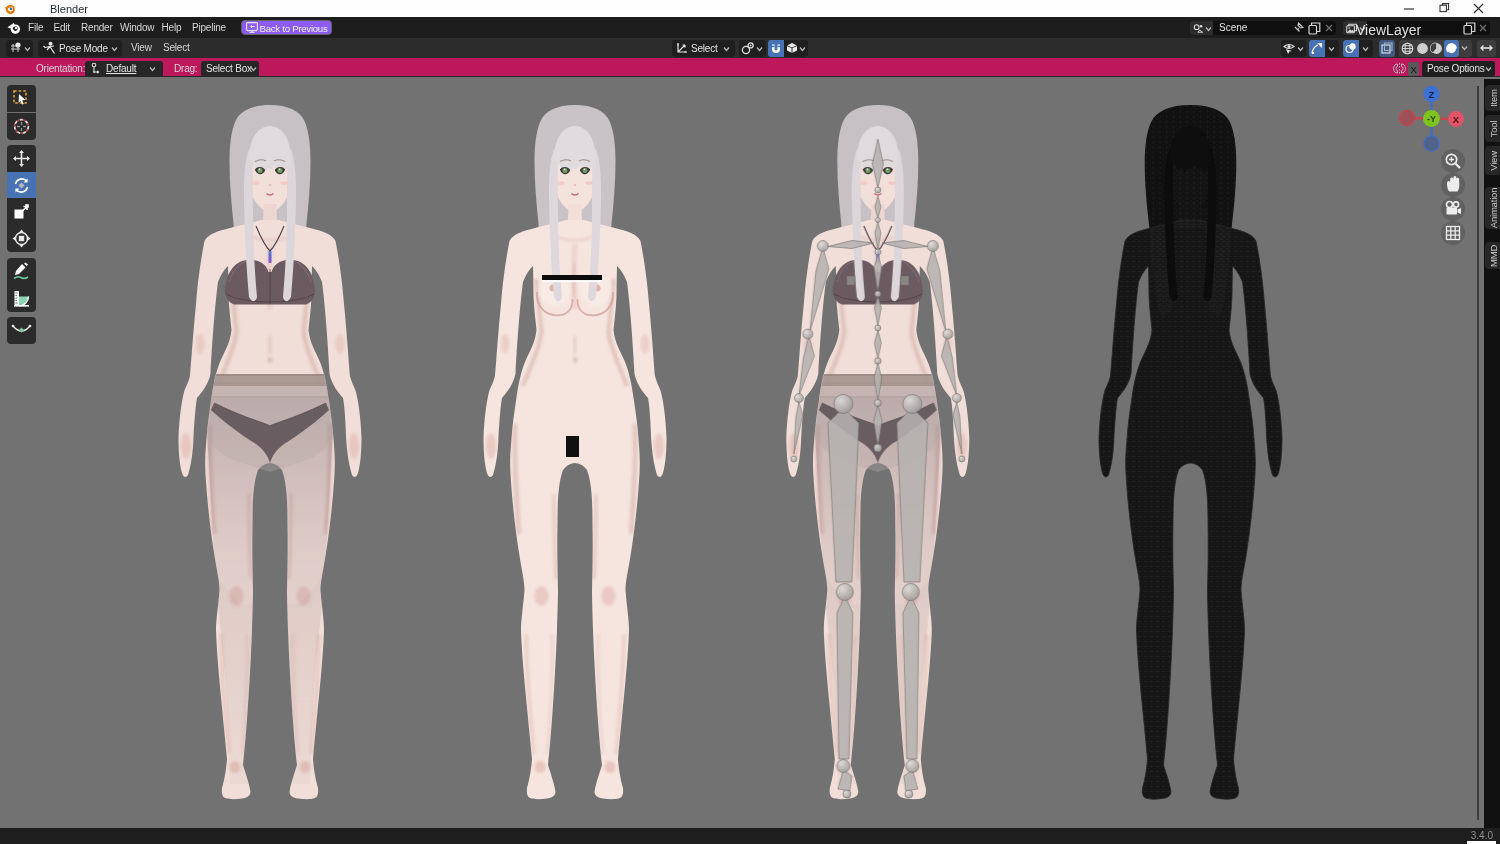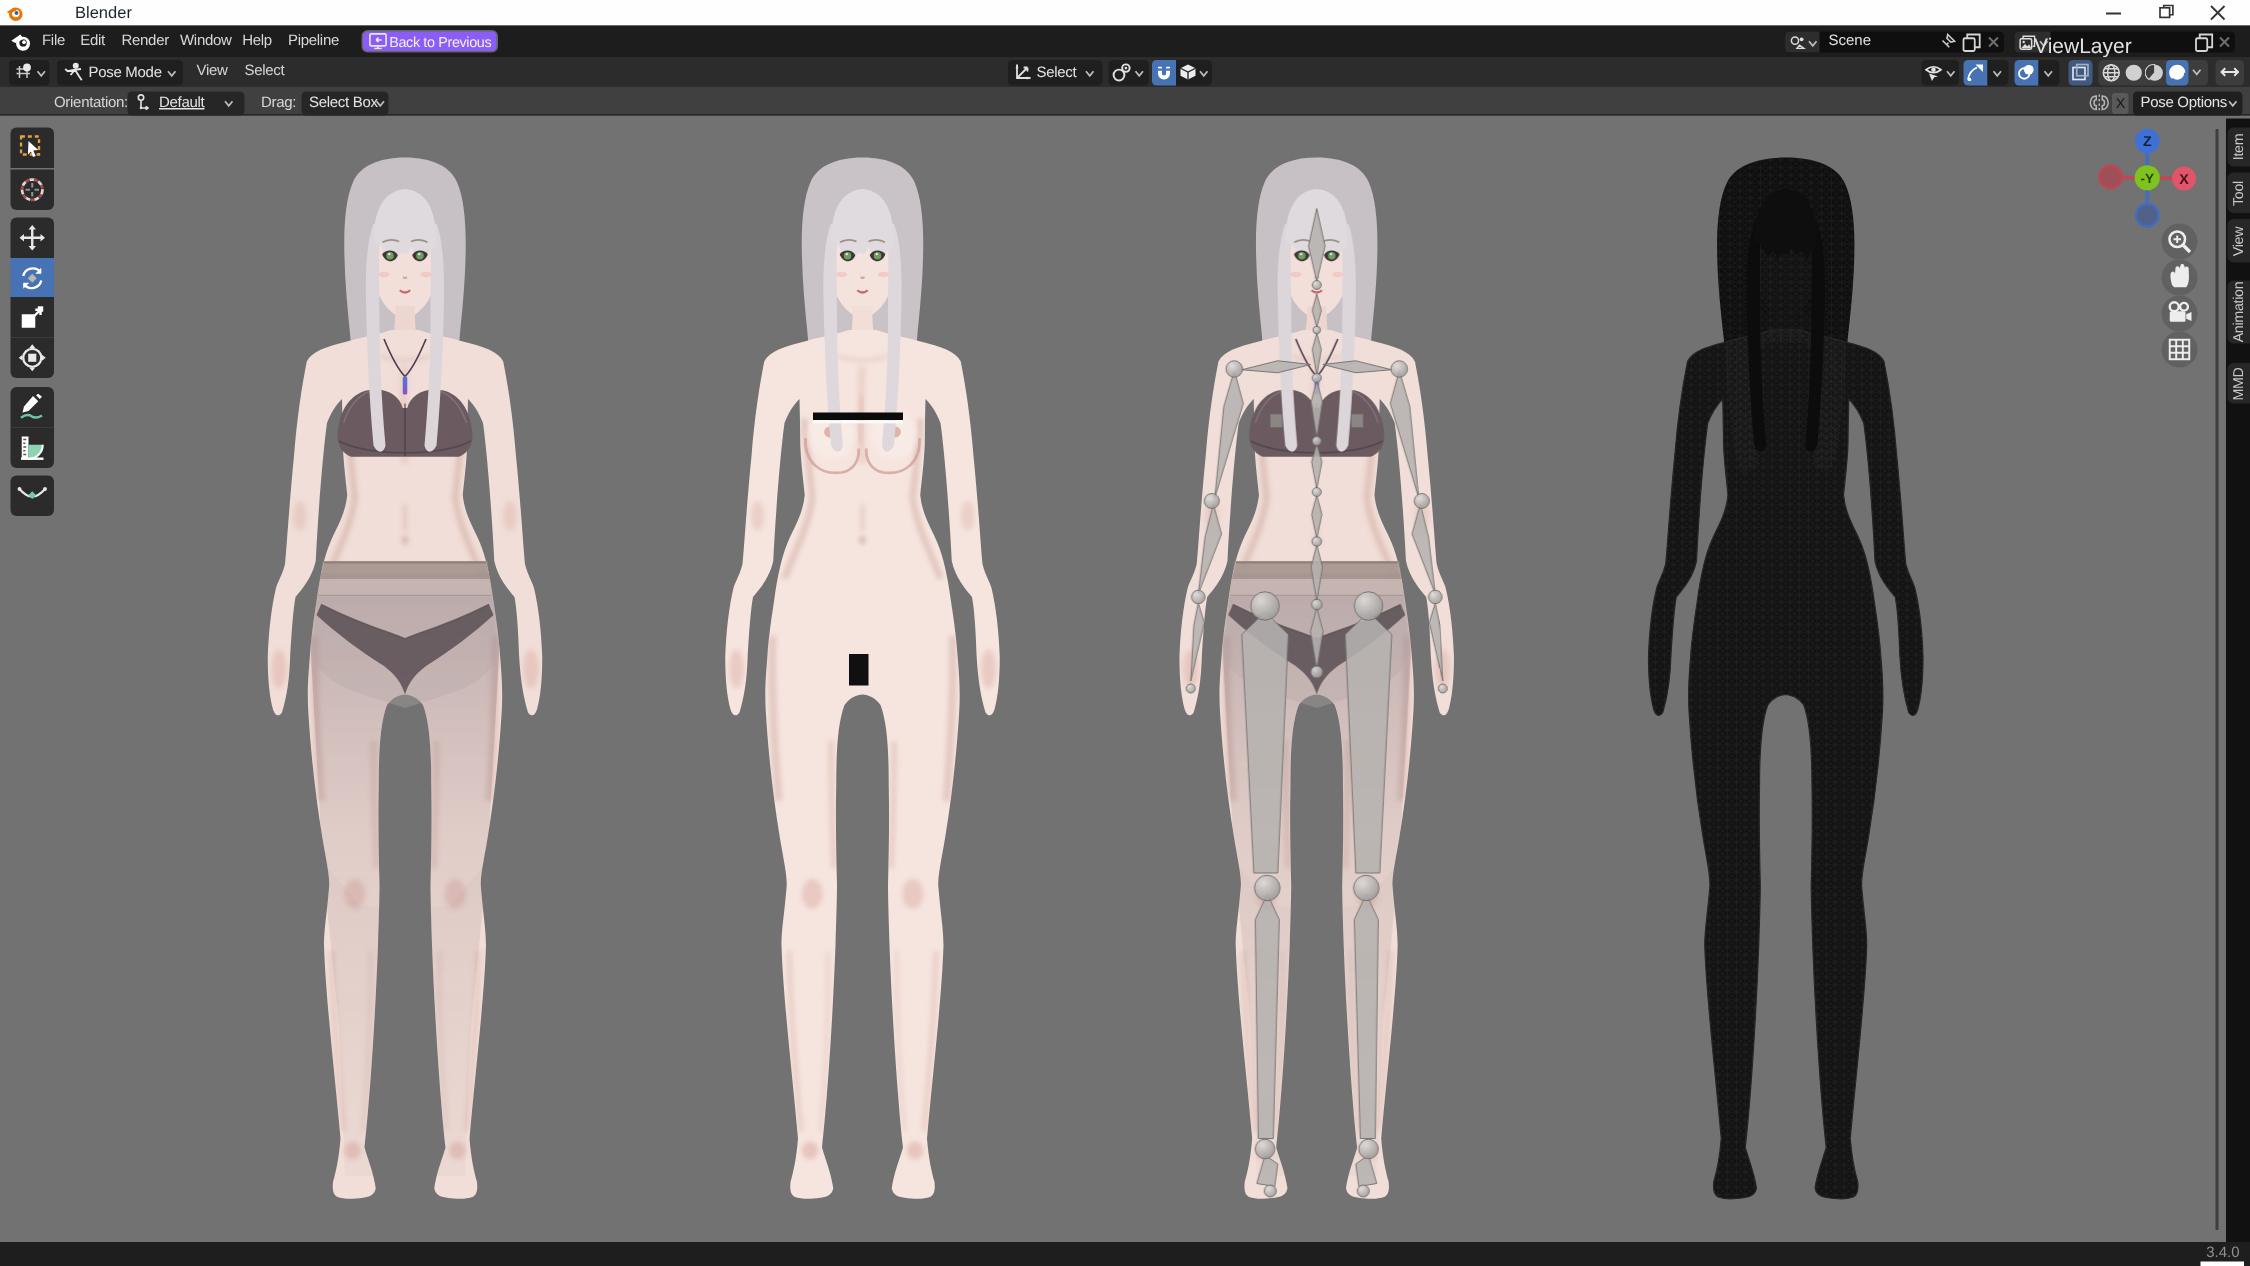--- a/index.html
+++ b/index.html
@@ -3,21 +3,21 @@
 <meta charset="utf-8">
 <style>
 *{margin:0;padding:0;box-sizing:border-box;}
 html,body{width:1500px;height:844px;overflow:hidden;background:#727272;font-family:"Liberation Sans",sans-serif;}
 .abs{position:absolute;}
 #titlebar{position:absolute;left:0;top:0;width:1500px;height:17px;background:#fefefe;}
 #titlebar .tt{position:absolute;left:18px;top:2.5px;font-size:11px;color:#1d2330;margin-left:32px;}
 #menubar{position:absolute;left:0;top:17px;width:1500px;height:21px;background:#1d1d1d;}
 .menu{position:absolute;top:0;height:21px;line-height:21px;font-size:10px;letter-spacing:-0.2px;color:#d8d8d8;text-align:center;}
 #toolrow{position:absolute;left:0;top:38px;width:1500px;height:20px;background:#2c2c2c;}
-#subrow{position:absolute;left:0;top:58px;width:1500px;height:19px;background:#404040;border-bottom:1px solid #262626;}
+#subrow{position:absolute;left:0;top:58px;width:1500px;height:19px;background:#be185d;border-bottom:1px solid #262626;}
 #viewport{position:absolute;left:0;top:79px;width:1500px;height:749px;background:#727272;}
 #statusbar{position:absolute;left:0;top:828px;width:1500px;height:16px;background:#1e1e1e;}
 #statusbar .ver{position:absolute;right:7px;top:2px;font-size:10px;color:#909090;}
 .btn{position:absolute;border-radius:3px;}
 .dd{position:absolute;background:#1f1f1f;border-radius:3px;color:#e4e4e4;font-size:10px;letter-spacing:-0.2px;white-space:nowrap;}
 .lbl{position:absolute;color:#d6d6d6;font-size:10px;letter-spacing:-0.2px;white-space:nowrap;}
 .tbtn{position:absolute;left:7px;width:29px;height:27px;background:#2b2b2b;}
 .tbtn.sel{background:#4772b3;}
 #sidebar{position:absolute;left:1484px;top:79px;width:16px;height:749px;background:#111111;}
 .tab{position:absolute;left:1485px;width:15px;background:#272727;border-radius:4px 0 0 4px;}

